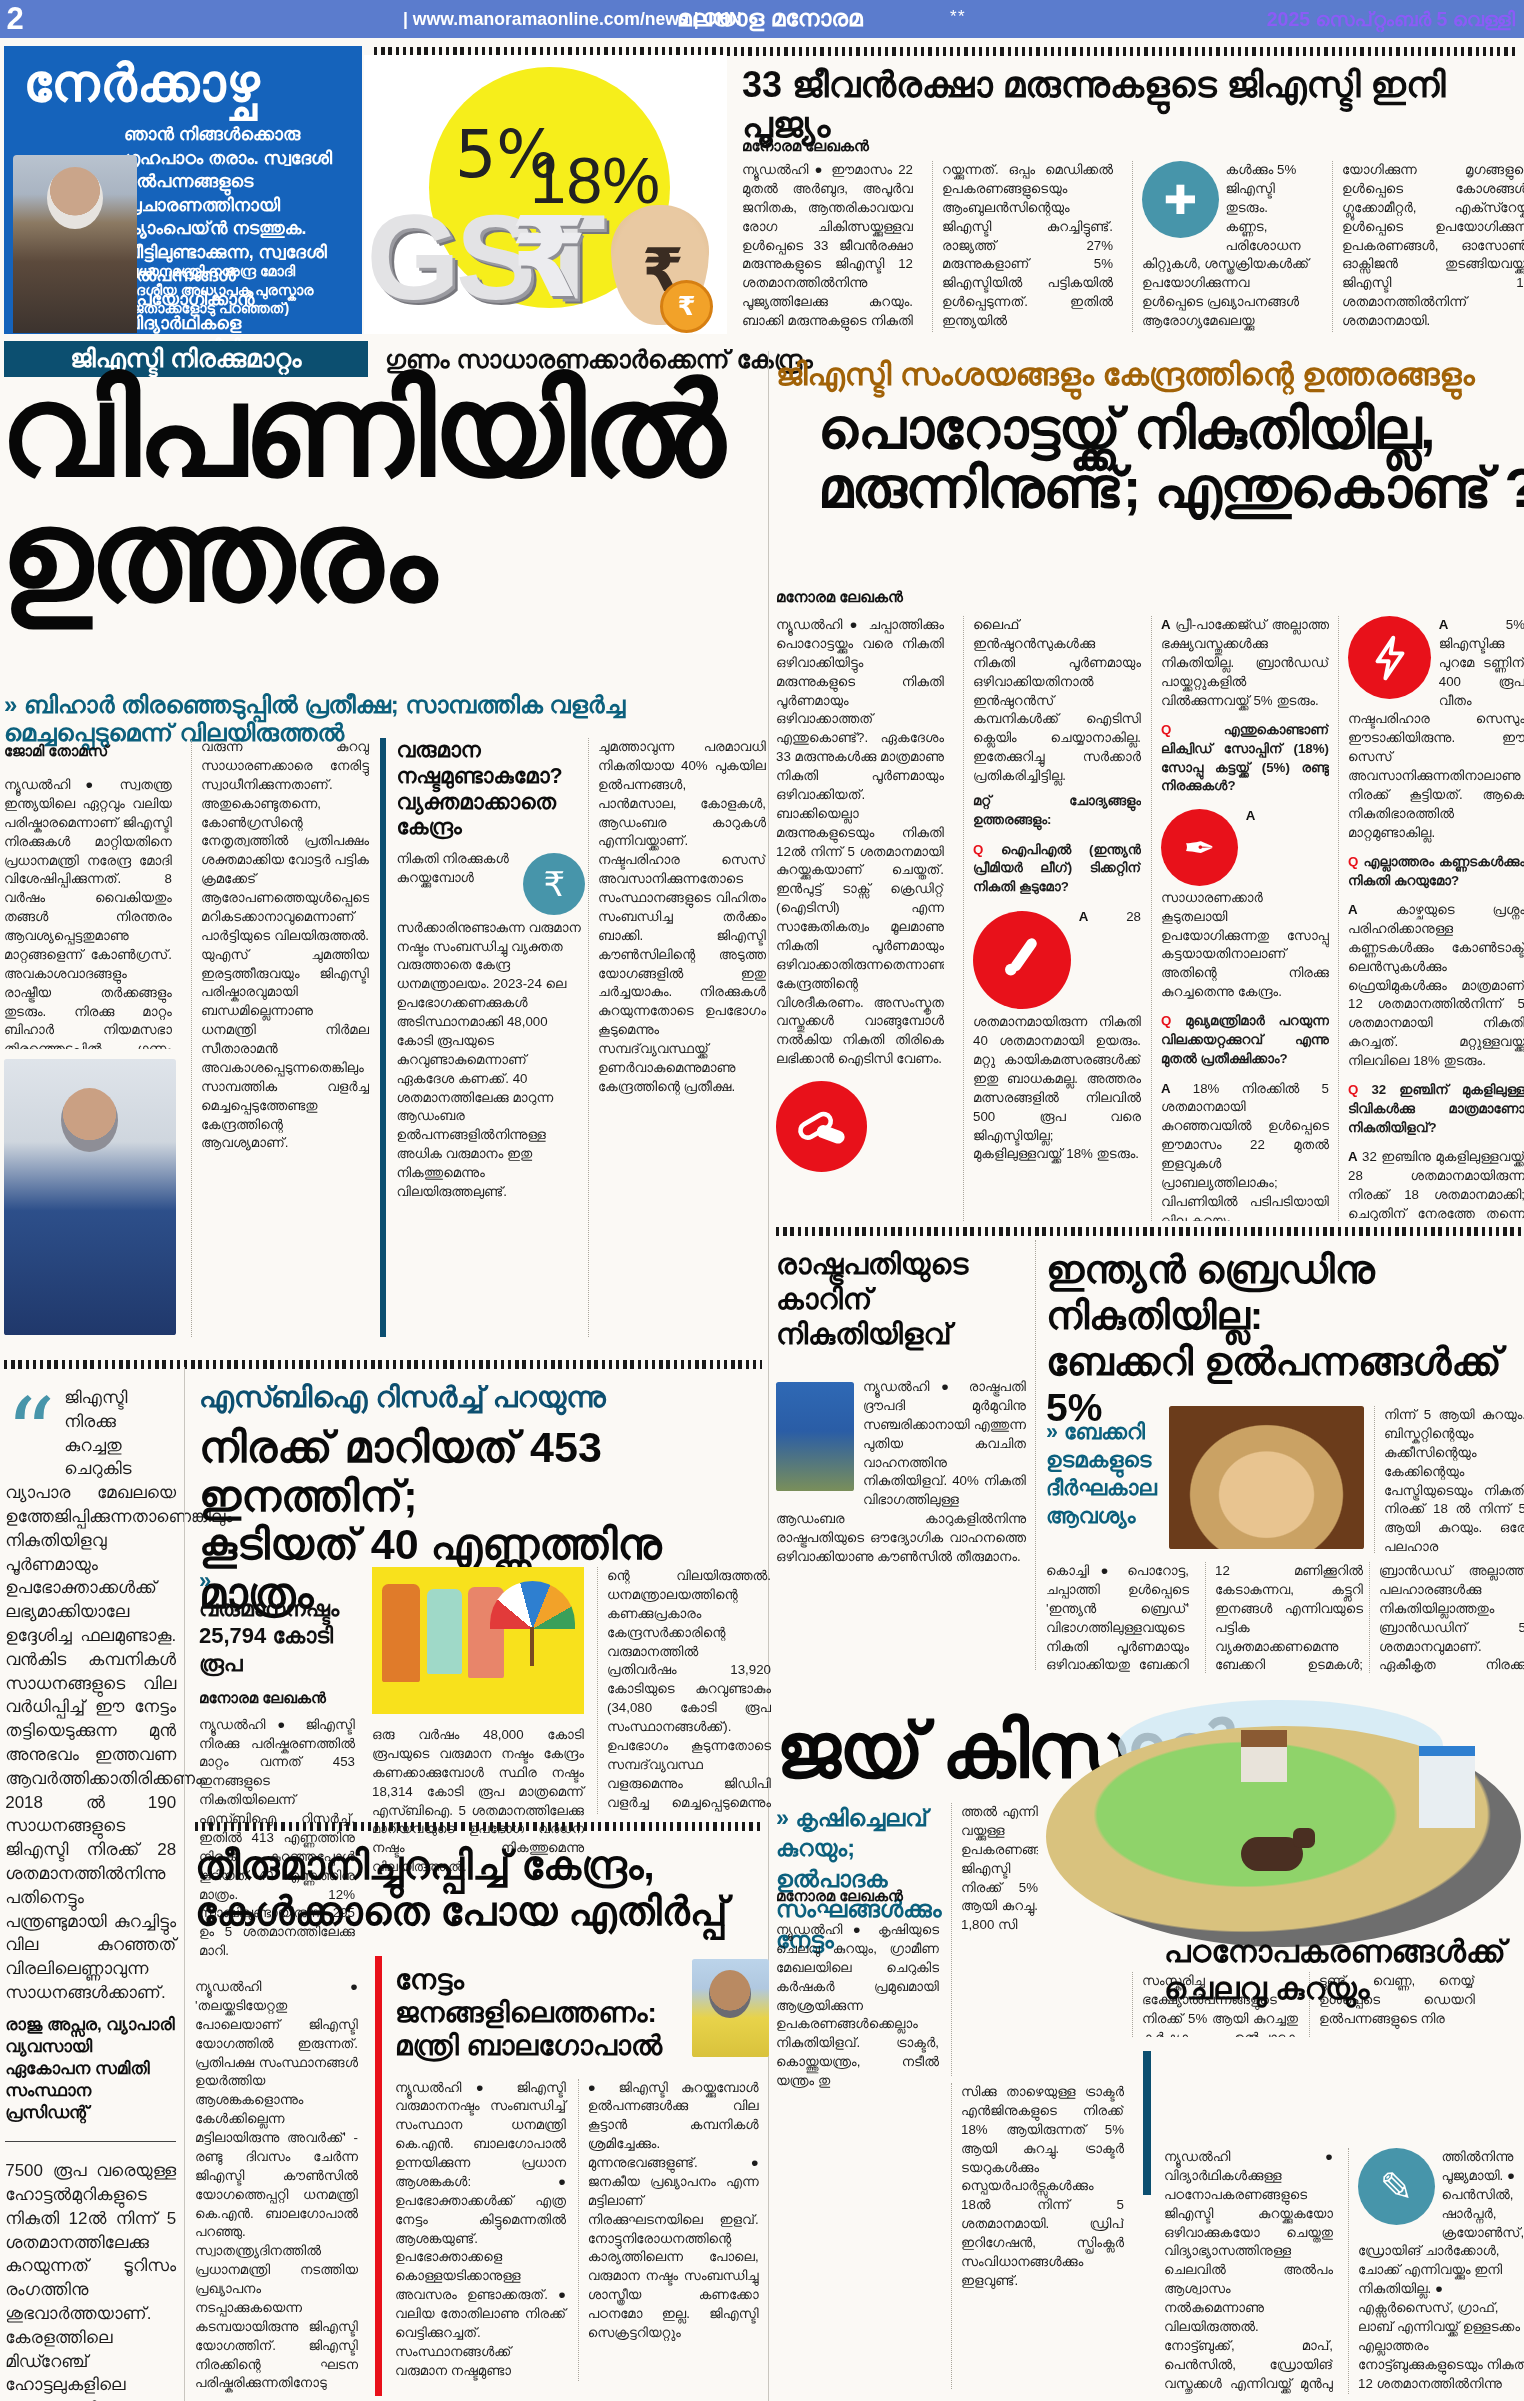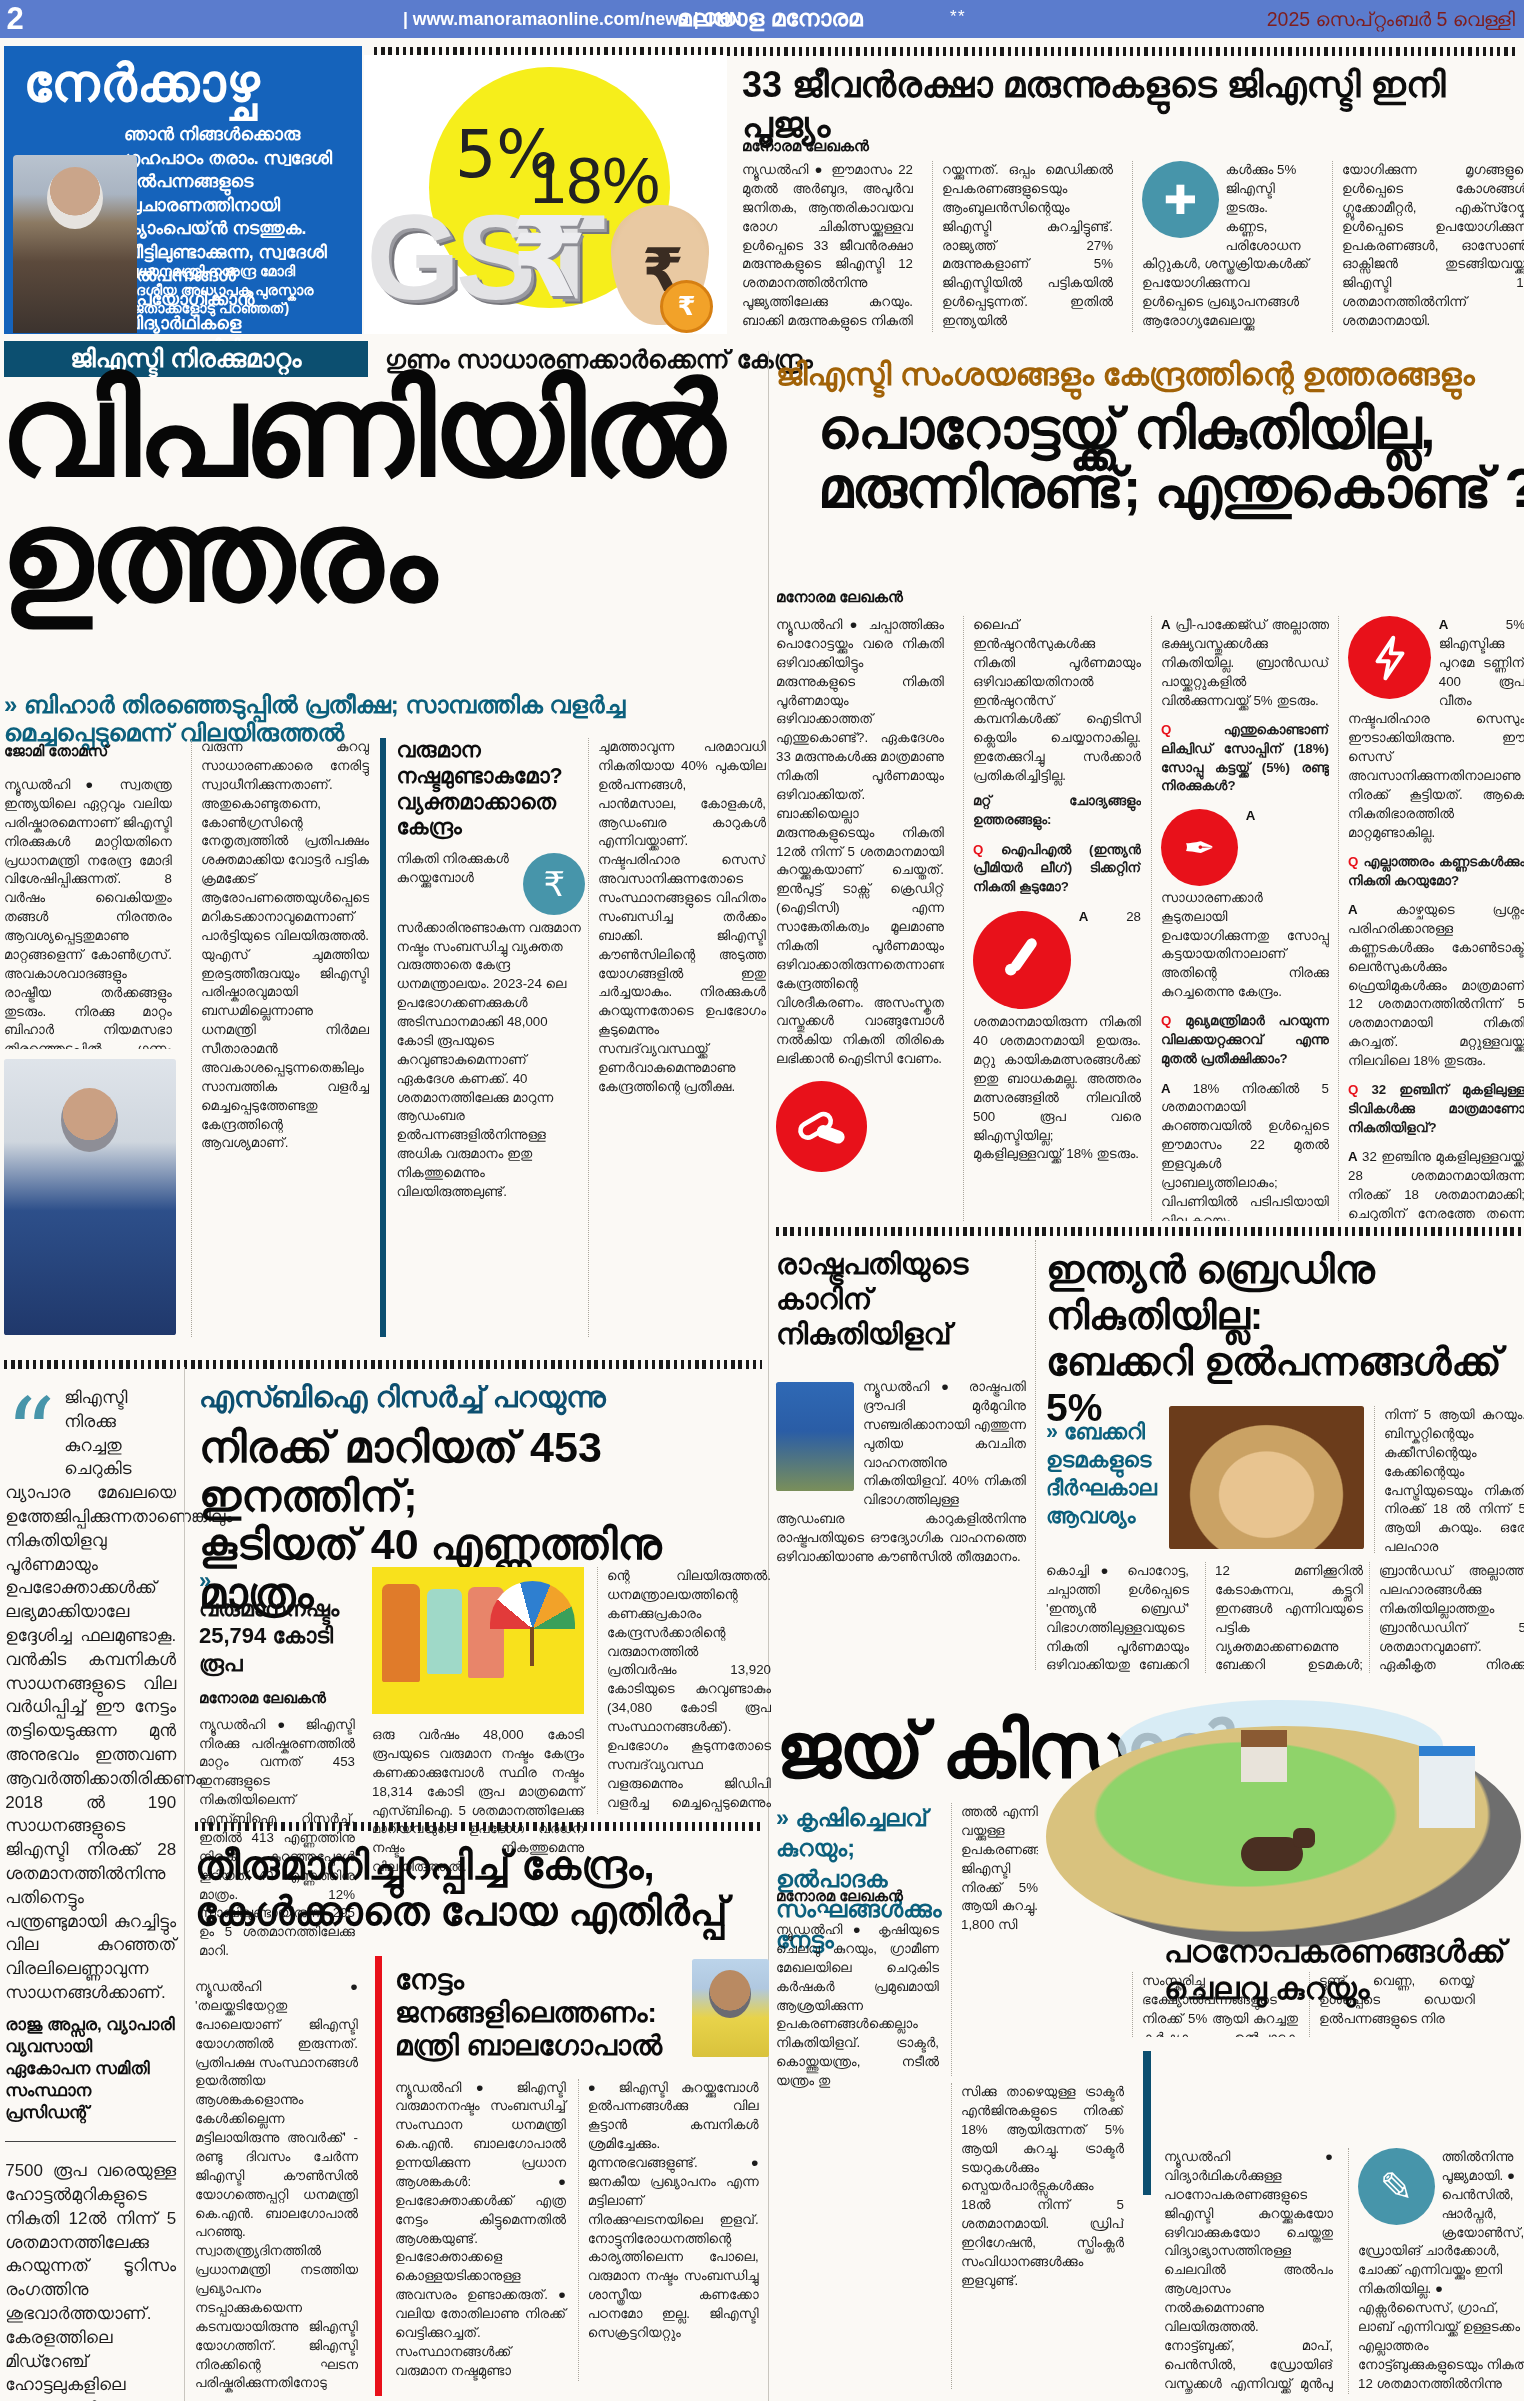--- a/index.html
+++ b/index.html
@@ -5,21 +5,21 @@
   html,body{margin:0;padding:0;background:#e8e6e1;}
   .page{position:relative;width:1524px;height:2401px;background:#fbf9f5;overflow:hidden;
         font-family:"Liberation Sans","DejaVu Sans",sans-serif;color:#141414;}
   .abs{position:absolute;}
   
   .topbar{left:0;top:0;width:1524px;height:38px;background:#5b7ccd;color:#fff;}
   .pagenum{left:6.5px;top:1.3px;font-size:31px;font-weight:bold;color:#fff;}
   .topurl{left:403px;top:9px;font-size:17.6px;color:#fff;font-weight:bold;}
   .masthead{left:677px;top:5.2px;font-size:23.4px;font-weight:800;color:#fff;}
   .stars{left:950px;top:6.5px;font-size:17px;color:#fff;letter-spacing:1.3px;}
-  .topdate{right:9px;top:7.8px;font-size:19.5px;font-weight:normal;color:#7f1d1d;}
+  .topdate{right:9px;top:7.8px;font-size:19.5px;font-weight:bold;color:#8b5cf6;}
   
   .film{background:repeating-linear-gradient(90deg,#191919 0 3.3px,rgba(0,0,0,0) 3.3px 7.2px);height:8.5px;}
   .vrule{width:1.3px;background:#c9c6bf;}
   .dotl{border-left:1.3px dotted #a9a59c;padding-left:9px;}
   .body-t{font-size:13.3px;line-height:1.42;text-align:justify;color:#1c1c1c;}
   .byline{font-size:15px;font-weight:bold;color:#111;}
   .circ{border-radius:50%;display:flex;align-items:center;justify-content:center;color:#fff;}
   .teal{background:#4795aa;} .redc{background:#e8111a;}
   
   .nk-box{left:3.9px;top:46px;width:358px;height:288px;background:#1563bb;color:#fff;}

